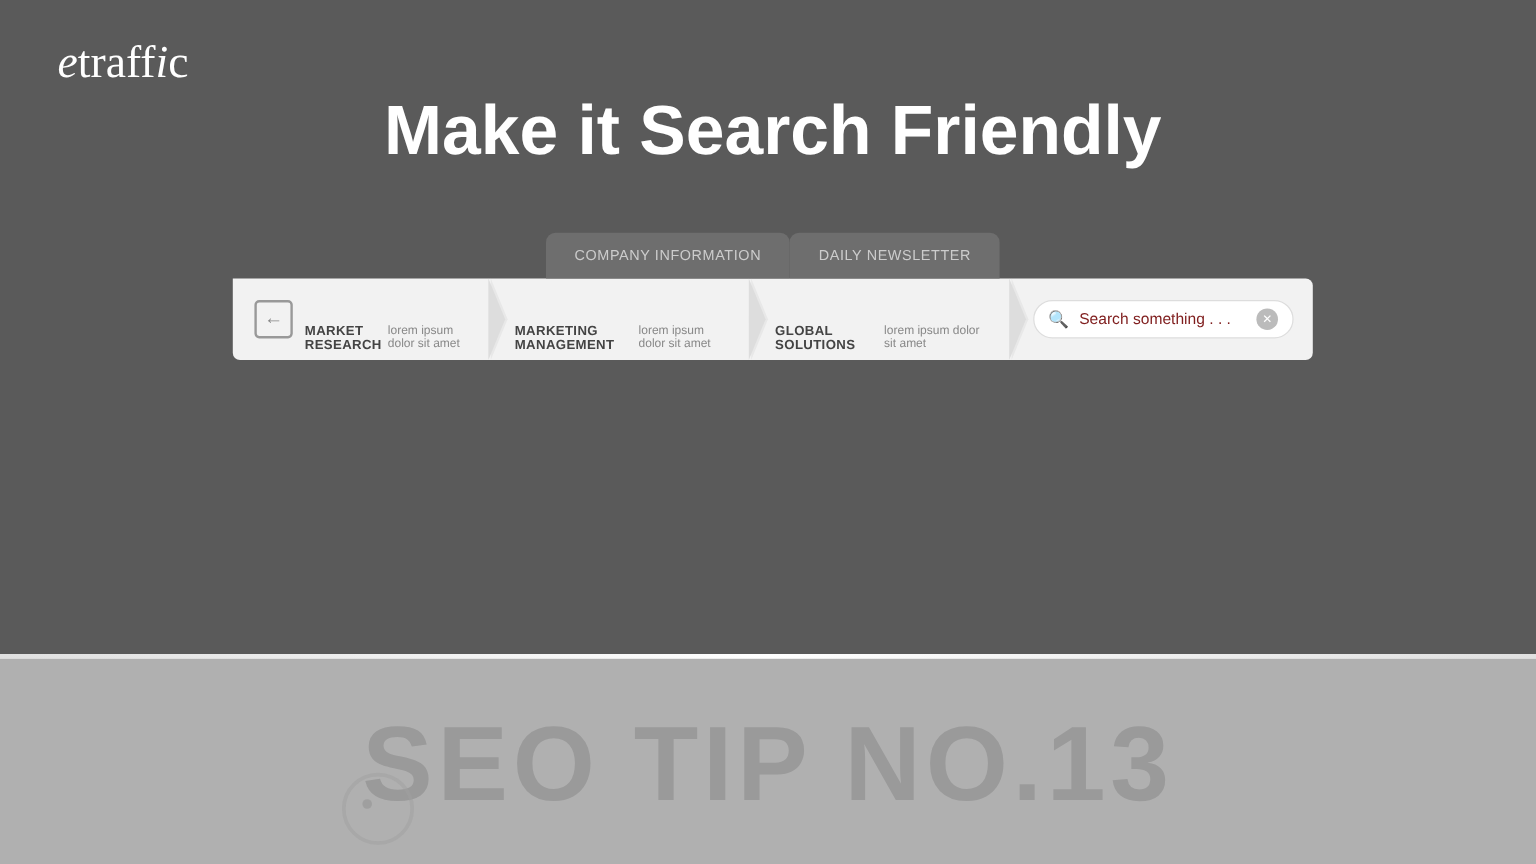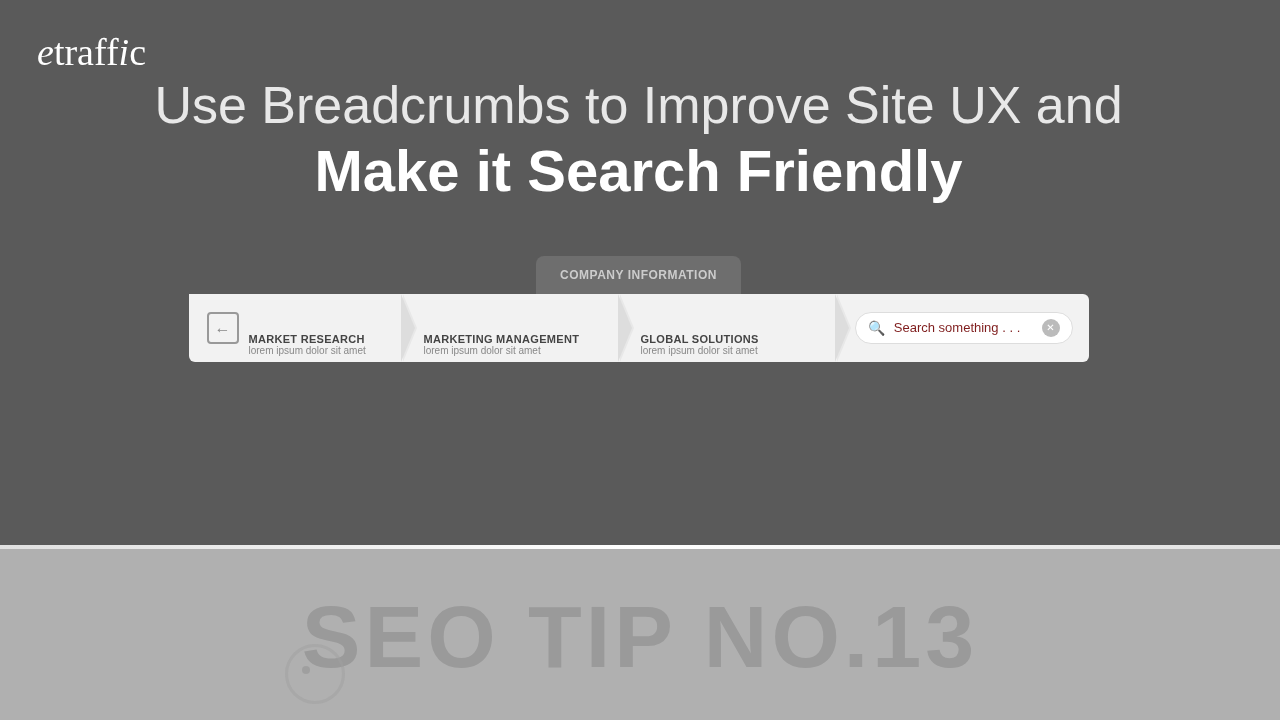--- a/index.html
+++ b/index.html
@@ -12,21 +12,21 @@
     }
 
     
     .top-section {
       background-color: #5a5a5a;
       height: 545px;
       position: relative;
       display: flex;
       flex-direction: column;
       align-items: flex-start;
-      padding: 30px 40px 0 37px;
+      padding: 30px 40px 0 48px;
     }
 
     
     .headline-area {
       width: 100%;
       text-align: center;
       margin-bottom: 50px;
     }
 
     .headline-top {
@@ -47,21 +47,21 @@
 
     .nav-tabs {
       display: flex;
       align-items: flex-end;
       gap: 0;
     }
 
     .nav-tab {
       padding: 12px 24px;
       font-size: 12px;
-      font-weight: 700;
+      font-weight: 400;
       letter-spacing: 0.5px;
       text-transform: uppercase;
       cursor: pointer;
       border-radius: 8px 8px 0 0;
       white-space: nowrap;
       position: relative;
     }
 
     .nav-tab.inactive {
       background-color: #6e6e6e;
@@ -128,21 +128,21 @@
       flex-shrink: 0;
       display: flex;
       align-items: center;
       justify-content: center;
       font-size: 16px;
       color: #888;
     }
 
     .breadcrumb-text-block {
       display: flex;
-      flex-direction: column;
+      flex-direction: row;
       margin-top: 33px;
     }
 
     .breadcrumb-title {
       font-size: 11px;
       font-weight: 700;
       color: #444;
       text-transform: uppercase;
       letter-spacing: 0.3px;
     }
@@ -256,29 +256,31 @@
 </head>
 <body>
 
 <div class="top-section">
 
   <div class="logo-container">
     <span class="logo-text" style="font-style: normal;"><em>e</em>traff<em>i</em>c</span>
   </div>
 
   <div class="headline-area">
-    <span class="headline-top">Use Breadcrumbs to Improve Site UX and</span>
     <span class="headline-bottom">Make it Search Friendly</span>
   </div>
 
   <div style="width:100%; display:flex; flex-direction:column; align-items:center;">
 
     <div class="nav-tabs">
       <div class="nav-tab inactive">
         <span>COMPANY INFORMATION</span>
+      </div>
+      <div class="nav-tab inactive">
+        <span>DAILY NEWSLETTER</span>
       </div>
     </div>
 
     <div class="breadcrumb-bar">
 
       <div class="breadcrumb-item">
         <div class="breadcrumb-icon">←</div>
         <div class="breadcrumb-text-block">
           <span class="breadcrumb-title">MARKET RESEARCH</span>
           <span class="breadcrumb-subtitle">lorem ipsum dolor sit amet</span>

